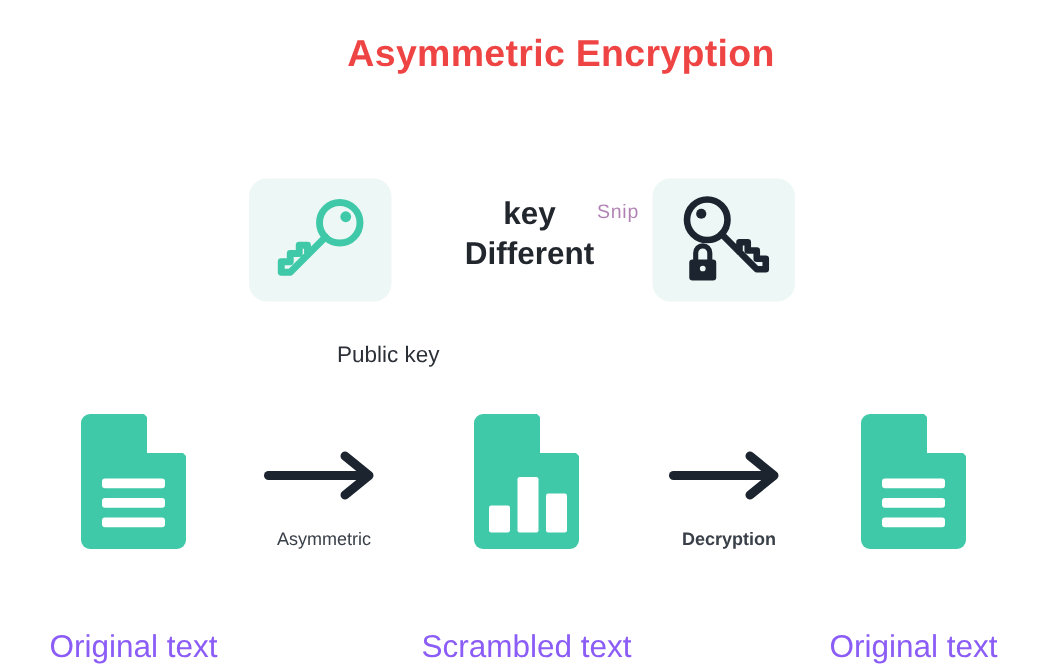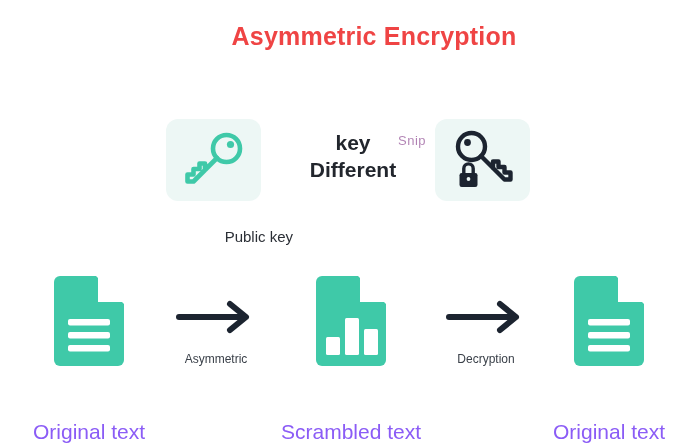--- a/index.html
+++ b/index.html
@@ -111,21 +111,21 @@
 
   .arrow-label {
     position: absolute;
     top: 352px;
     font-size: 12px;
     color: #3a4049;
     text-align: center;
     white-space: nowrap;
   }
   .arrow-label.a1 { left: 136px; width: 160px; }
-  .arrow-label.a2 { left: 406px; width: 160px; }
+  .arrow-label.a2 { left: 406px; width: 160px; font-weight: bold; }
 
   .doc-caption {
     position: absolute;
     top: 420px;
     font-size: 21px;
     color: #8b5cf6;
     text-align: center;
     white-space: nowrap;
   }
   .doc-caption.c1 { left:   9px; width: 160px; }

